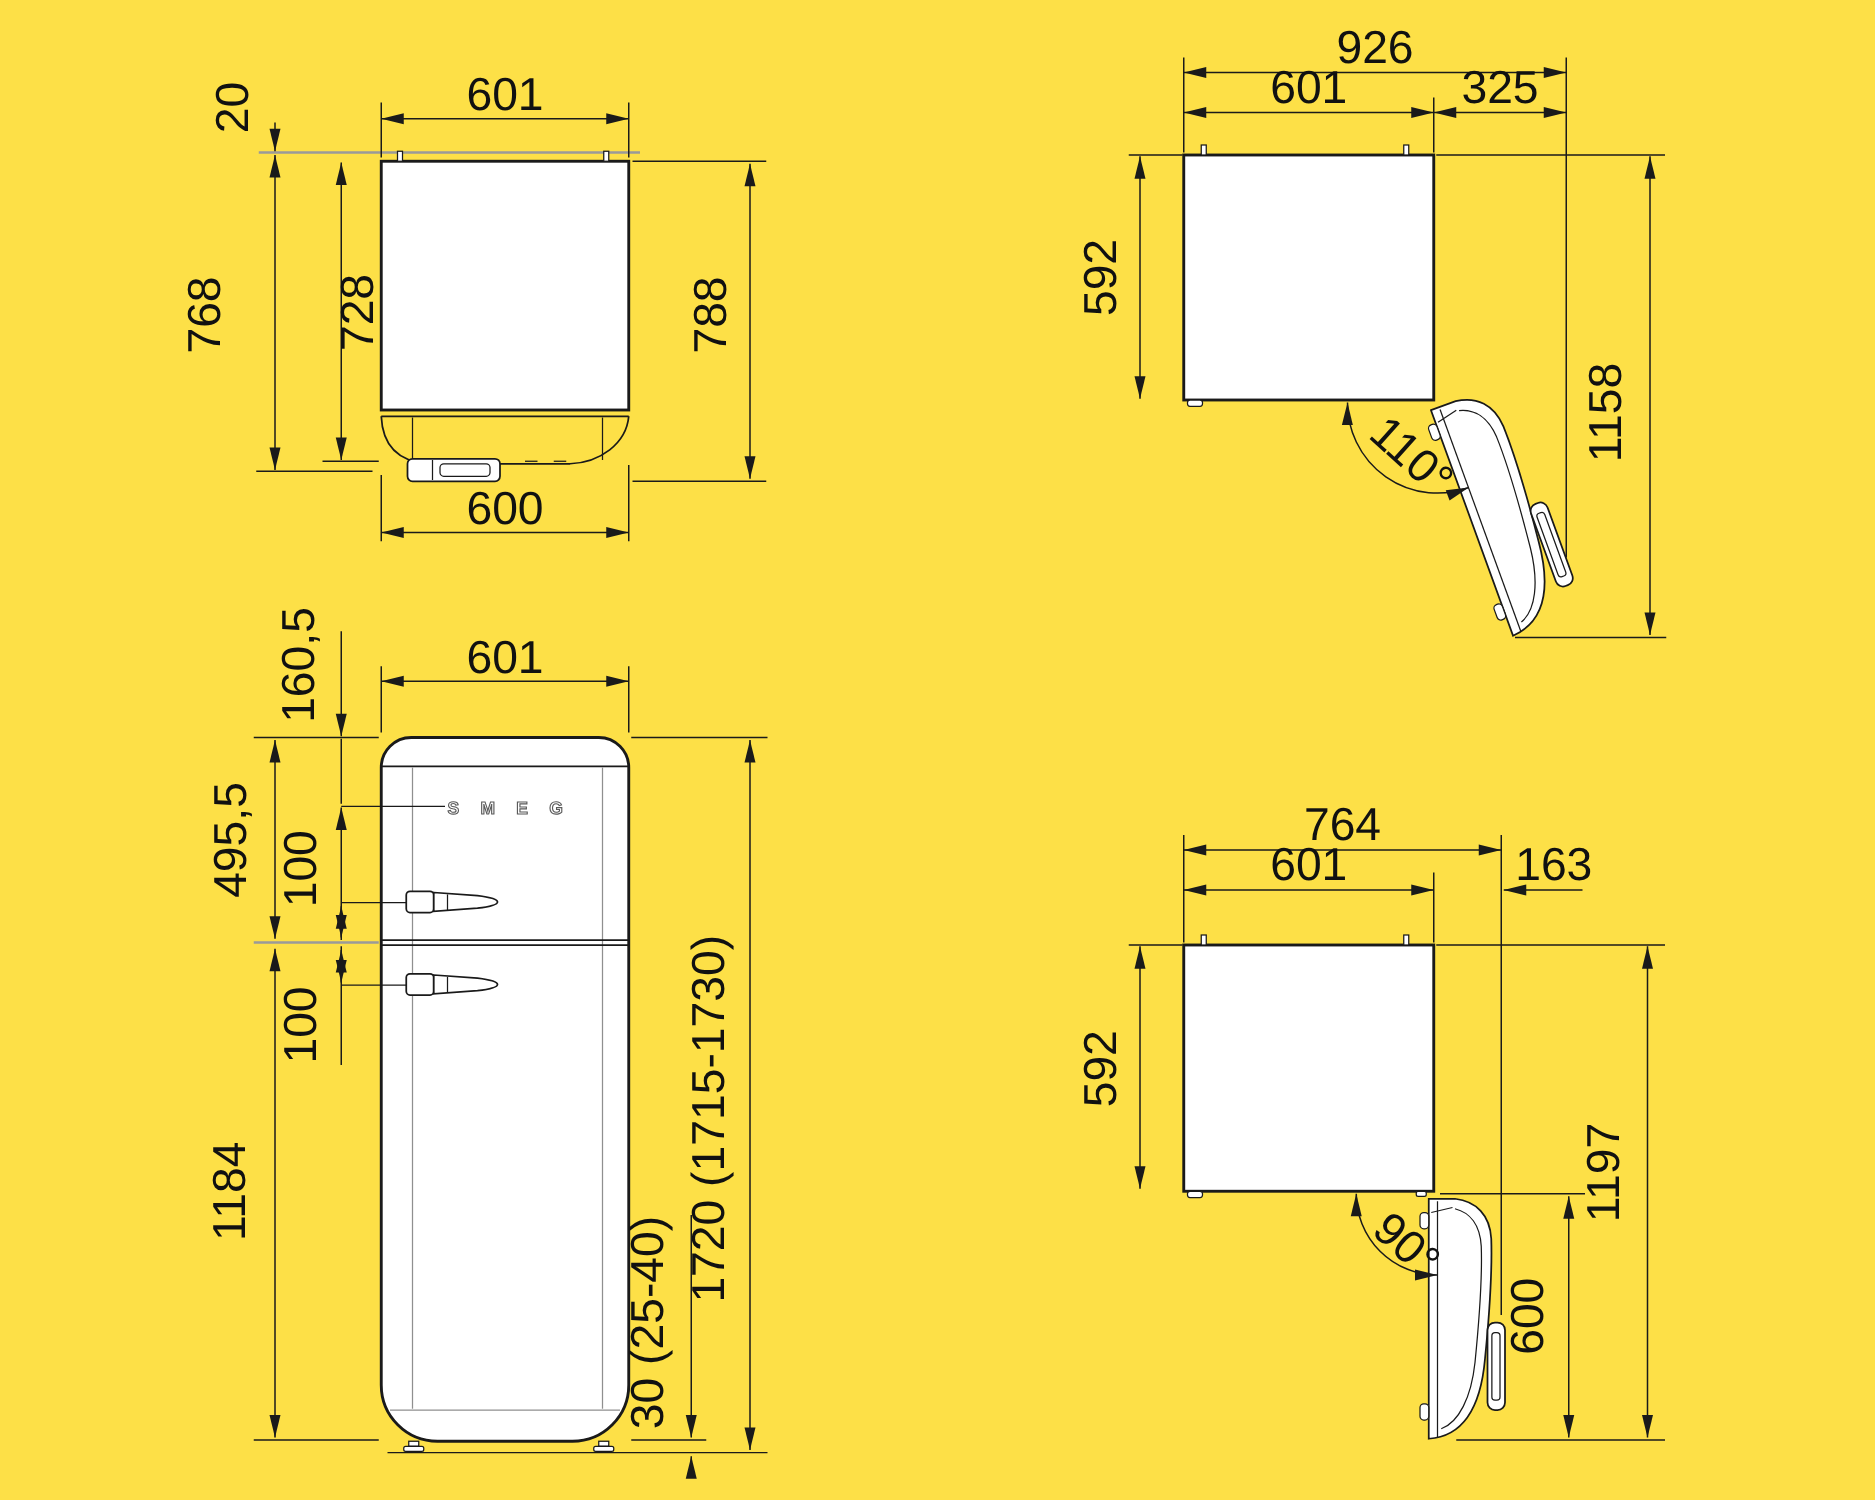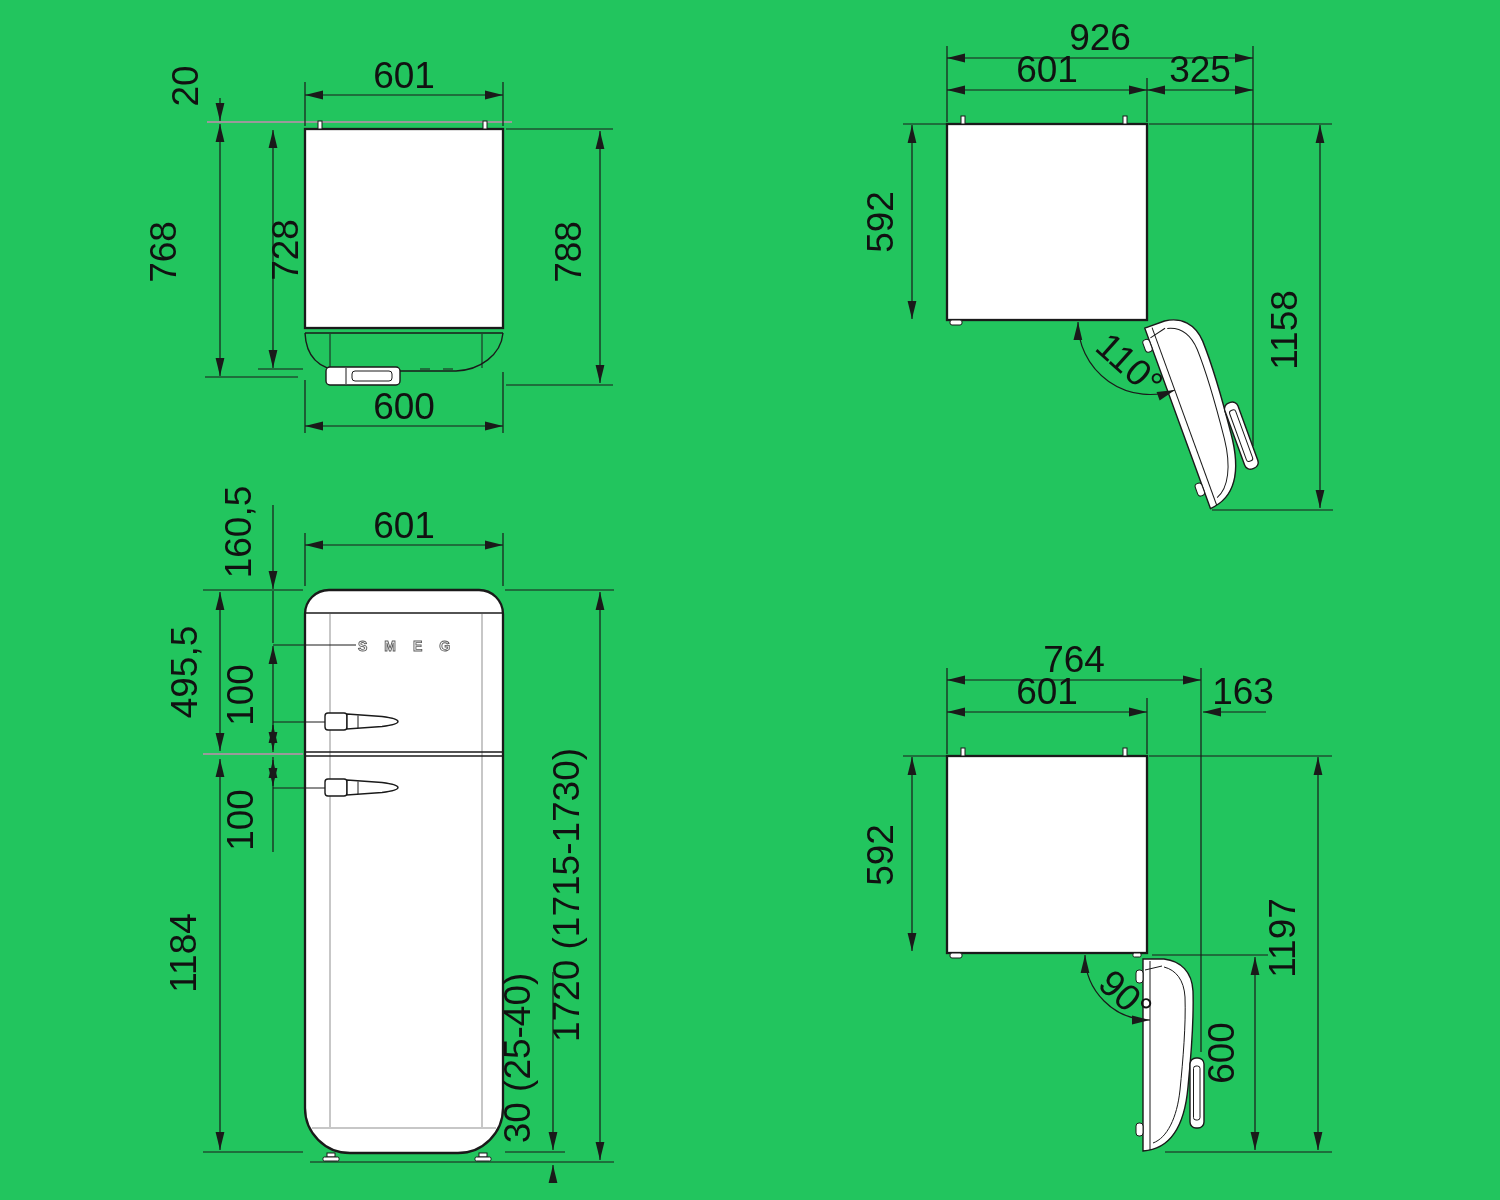--- a/index.html
+++ b/index.html
@@ -1,16 +1,16 @@
 <!DOCTYPE html>
 <html><head>
 <meta charset="utf-8">
 <style>
   html,body{margin:0;padding:0;background:#ffffff;}
-  .stage{position:relative;width:1500px;height:1200px;background:#22c55e;overflow:hidden;}
+  .stage{position:relative;width:1500px;height:1200px;background:#fde047;overflow:hidden;}
   svg{display:block;}
   .ln  {stroke:#1a1a1a;stroke-width:1.4;fill:none;}
   .ln2 {stroke:#1a1a1a;stroke-width:2.3;fill:#ffffff;}
   .lnf {stroke:#1a1a1a;stroke-width:1.4;fill:#ffffff;}
   .thin{stroke:#1a1a1a;stroke-width:1;fill:none;}
   .thinf{stroke:#1a1a1a;stroke-width:1;fill:#ffffff;}
   .guide{stroke:#8f8f8f;stroke-width:1;fill:none;}
   .wall{stroke:#9a9a9a;stroke-width:2;fill:none;}
   .dim {stroke:#1a1a1a;stroke-width:1.2;fill:none;}
   text.d{font-family:"Liberation Sans",sans-serif;font-size:37px;fill:#111;}

